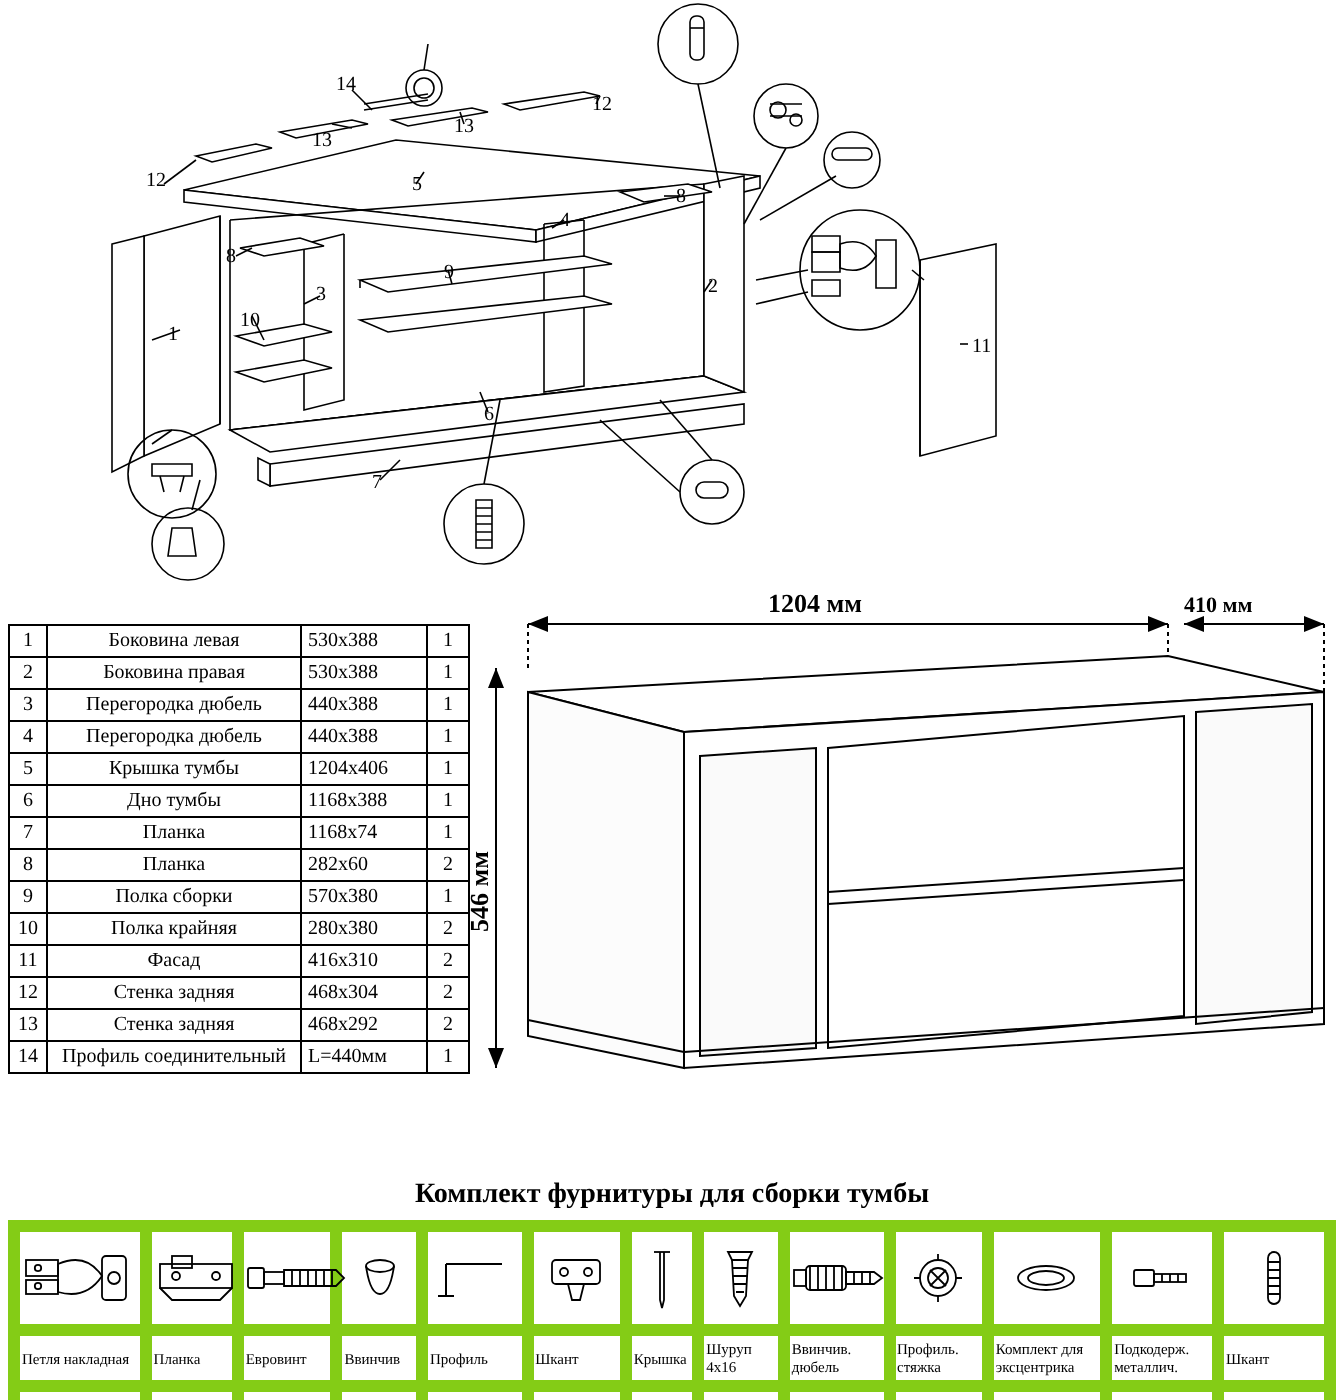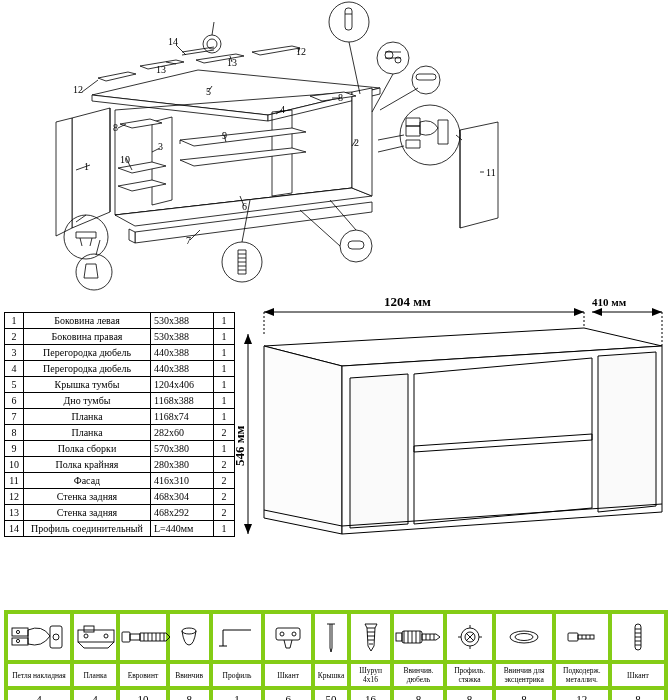--- a/index.html
+++ b/index.html
@@ -47,22 +47,22 @@
   }
   .kit{
     position:absolute;left:4px;top:610px;
     border-collapse:collapse;
     width:664px;
     font-size:7.5px;
     font-family:"Liberation Serif", serif;
     table-layout:fixed;
   }
   .kit td{
-    border:4px solid #84cc16;
-    text-align:center;
+    border:6px solid #84cc16;
+    text-align:left;
     vertical-align:middle;
     padding:0;
   }
   .kit tr.icons td{height:46px;}
   .kit tr.names td{height:20px;line-height:9px;padding:1px;}
   .kit tr.counts td{height:17px;font-size:11px;}
   .kit .ic{display:block;margin:0 auto;}
 </style>
 </head>
 <body>
@@ -335,20 +335,21 @@
         <line x1="32" y1="224" x2="110" y2="240"></line>
       </g>
       <g font-family="'Liberation Serif', serif" font-size="13" font-weight="bold" fill="#000">
         <text x="152" y="20">1204 мм</text>
         <text x="360" y="20" font-size="11">410 мм</text>
         <text x="0" y="0" transform="translate(12,180) rotate(-90)">546 мм</text>
       </g>
     </svg>
   </div>
 
+  <div class="kit-title">Комплект фурнитуры для сборки тумбы</div>
 
   <table class="kit">
     <colgroup>
       <col style="width:10%">
         <col style="width:7%">
         <col style="width:7.5%">
         <col style="width:6.5%">
       <col style="width:8%">
         <col style="width:7.5%">
         <col style="width:5.5%">
@@ -490,21 +491,21 @@
         <td>Петля накладная</td>
         <td>Планка</td>
         <td>Евровинт</td>
         <td>Ввинчив</td>
         <td>Профиль</td>
         <td>Шкант</td>
         <td>Крышка</td>
         <td>Шуруп 4х16</td>
         <td>Ввинчив. дюбель</td>
         <td>Профиль. стяжка</td>
-        <td>Ввинчив для эксцентрика</td>
+        <td>Комплект для эксцентрика</td>
         <td>Подкодерж. металлич.</td>
         <td>Шкант</td>
       </tr>
       <tr class="counts">
         <td>4</td>
         <td>4</td>
         <td>10</td>
         <td>8</td>
         <td>1</td>
         <td>6</td>

